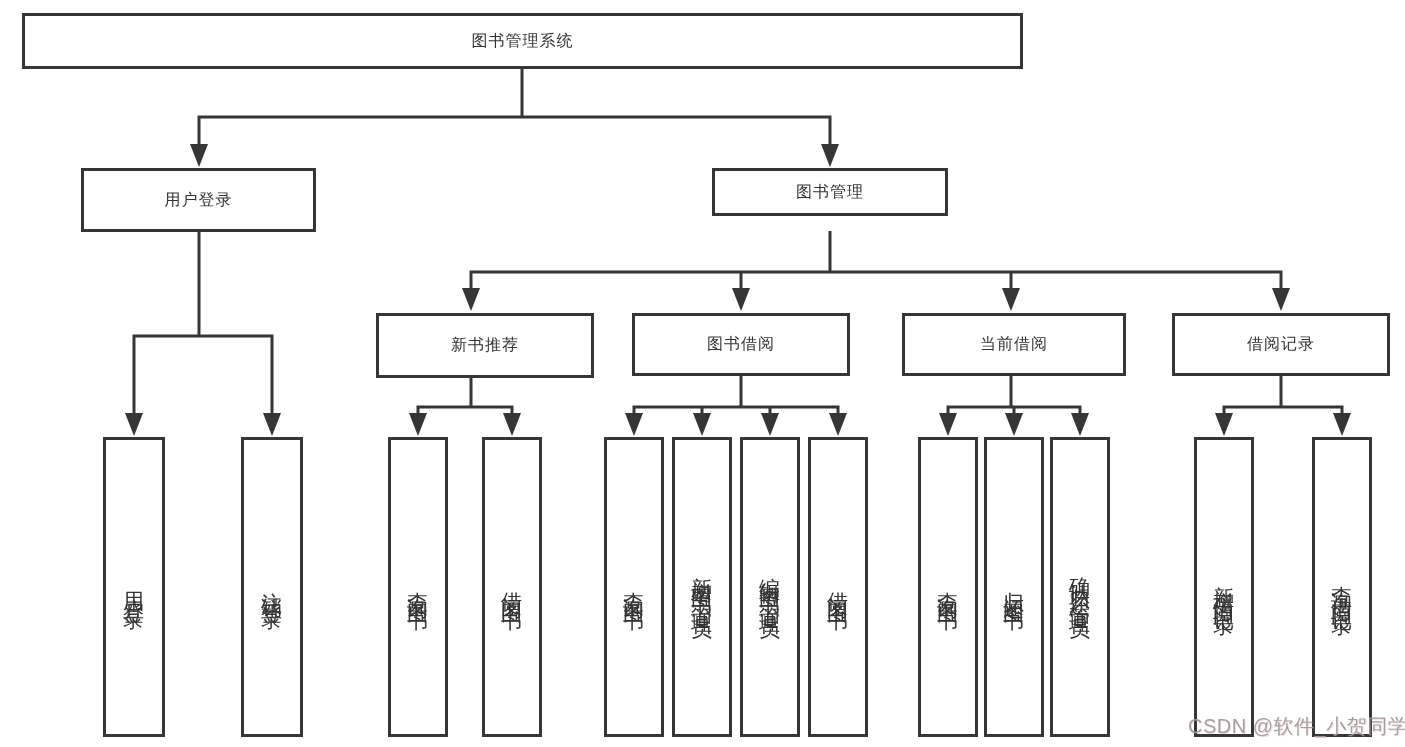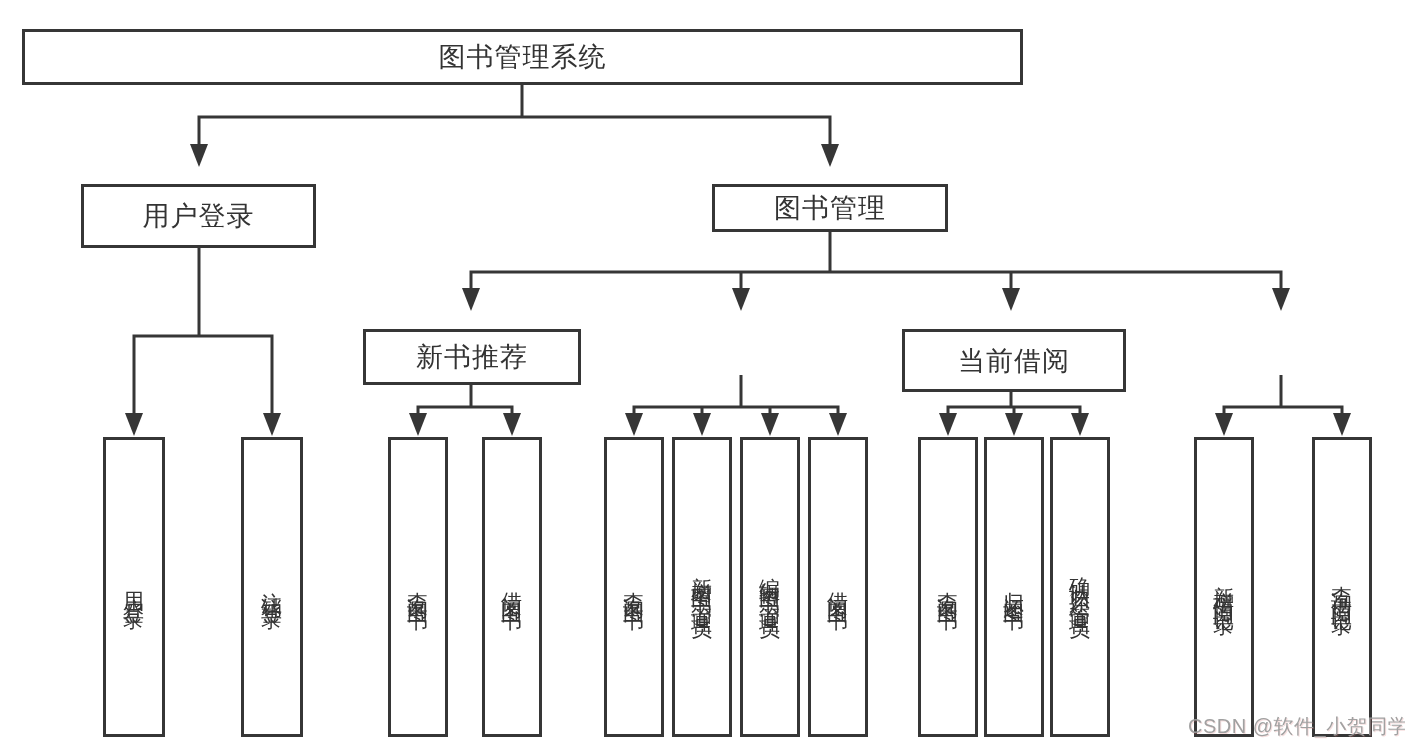--- a/index.html
+++ b/index.html
@@ -26,24 +26,23 @@
     position: absolute;
     box-sizing: border-box;
     border: 3px solid #363636;
     background: #ffffff;
     display: flex;
     align-items: center;
     justify-content: center;
     color: #333333;
   }
   .box.h {
-    font-size: 27px;
+    font-size: 16px;
     letter-spacing: 1px;
     white-space: nowrap;
-    margin-top: 16px;
   }
   .vtext {
     writing-mode: vertical-rl;
     text-orientation: mixed;
     font-size: 21px;
     letter-spacing: 6px;
     color: #333333;
     line-height: 1;
   }
   .watermark {
@@ -101,22 +100,24 @@
       <polygon points="1215,413 1233,413 1224,436"></polygon>
       <polygon points="1333,413 1351,413 1342,436"></polygon>
     </g>
   </svg>
 
   <div class="box h" style="left:22px; top:13px; width:1001px; height:56px">图书管理系统</div>
 
   <div class="box h" style="left:81px; top:168px; width:235px; height:64px">用户登录</div>
   <div class="box h" style="left:712px; top:168px; width:236px; height:48px">图书管理</div>
 
-  <div class="box h" style="left:363px; top:313px; width:218px; height:56px">新书推荐</div>
+  <div class="box h" style="left:376px; top:313px; width:218px; height:65px">新书推荐</div>
+  <div class="box h" style="left:632px; top:313px; width:218px; height:63px">图书借阅</div>
   <div class="box h" style="left:902px; top:313px; width:224px; height:63px">当前借阅</div>
+  <div class="box h" style="left:1172px; top:313px; width:218px; height:63px">借阅记录</div>
 
   <div class="box" style="left:103px; top:437px; width:62px; height:300px">
     <span class="vtext">用户登录</span>
   </div>
   <div class="box" style="left:241px; top:437px; width:62px; height:300px">
     <span class="vtext">注销登录</span>
   </div>
 
   <div class="box" style="left:388px; top:437px; width:60px; height:300px">
     <span class="vtext">查询图书</span>

